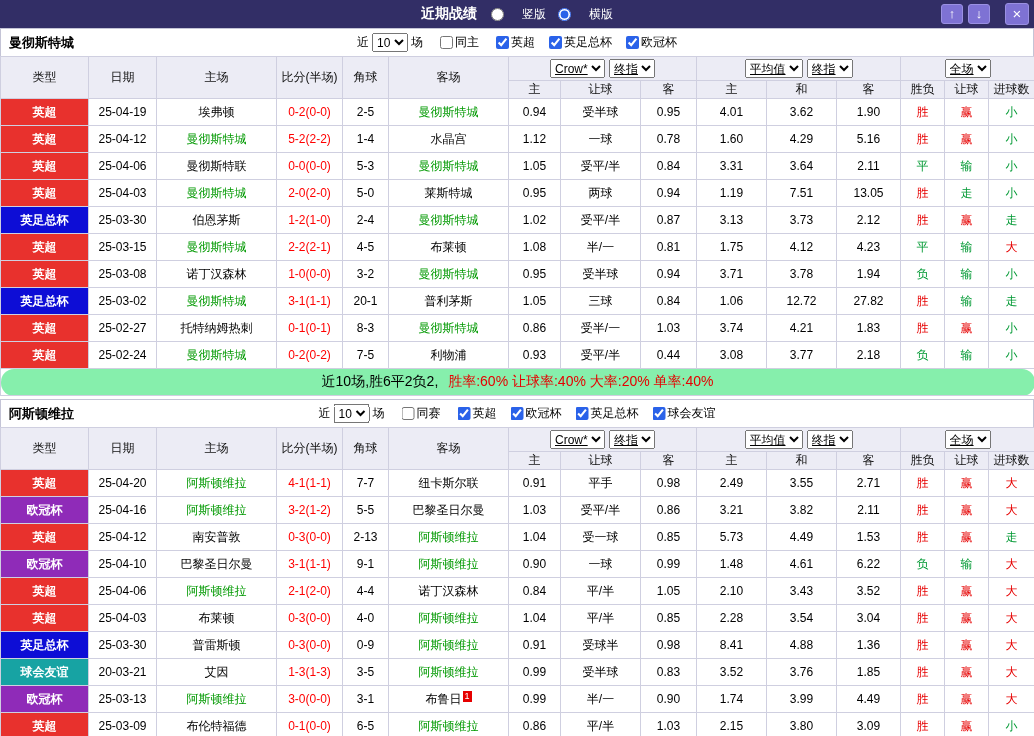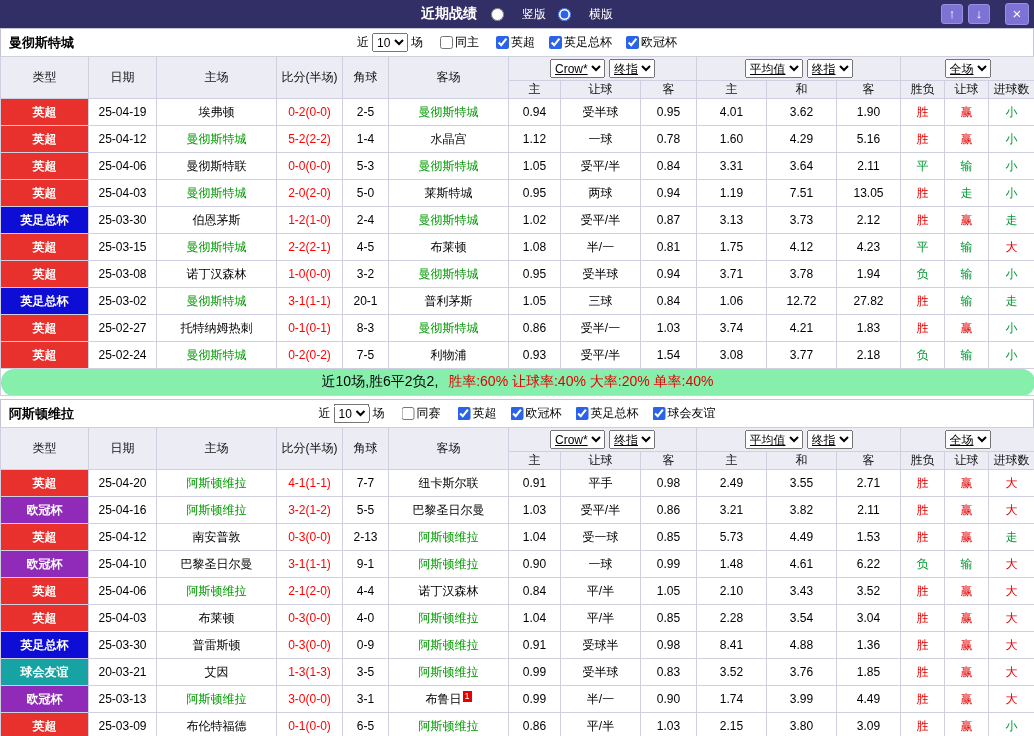--- a/index.html
+++ b/index.html
@@ -308,21 +308,21 @@
           </tr>
           <tr>
             <td class="td-type" style="background: rgb(232, 49, 45);">英超</td>
             <td class="td-date">25-02-24</td>
             <td class="td-team"><span class="team hl">曼彻斯特城</span></td>
             <td class="td-score">0-2(0-2)</td>
             <td class="td-corner">7-5</td>
             <td class="td-team"><span class="team">利物浦</span></td>
             <td class="td-odds">0.93</td>
             <td class="td-odds">受平/半</td>
-            <td class="td-odds">1.54</td>
+            <td class="td-odds">0.44</td>
             <td class="td-odds">3.08</td>
             <td class="td-odds">3.77</td>
             <td class="td-odds">2.18</td>
             <td class="td-res" style="color: rgb(0, 153, 51);">负</td>
             <td class="td-res" style="color: rgb(0, 153, 51);">输</td>
             <td class="td-res" style="color: rgb(0, 153, 51);">小</td>
           </tr>
         </tbody>
       <tfoot>
         <tr>

